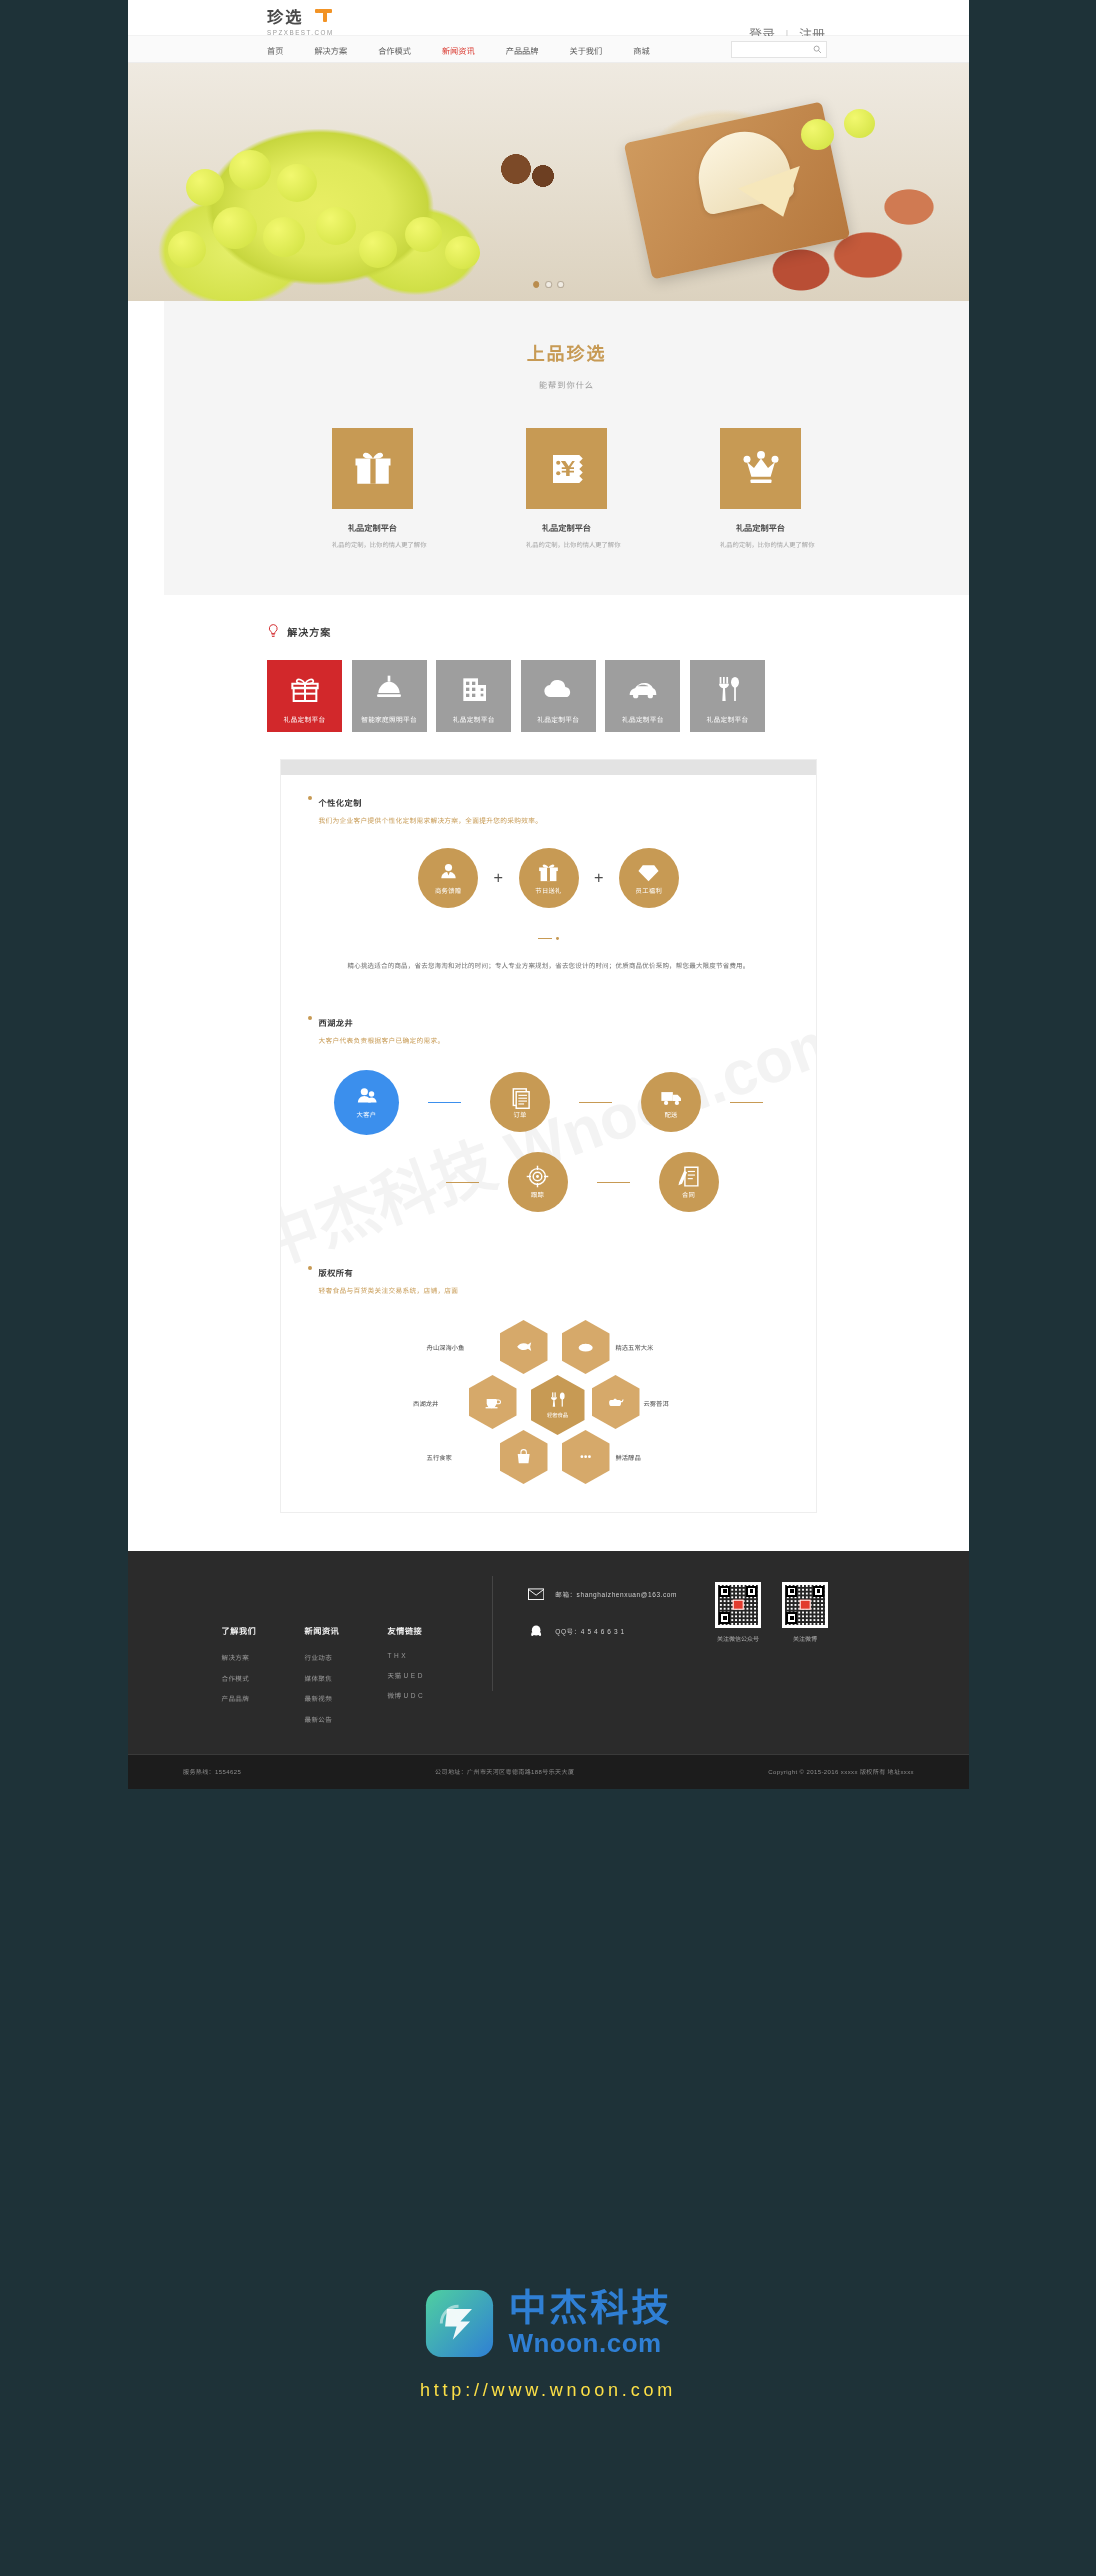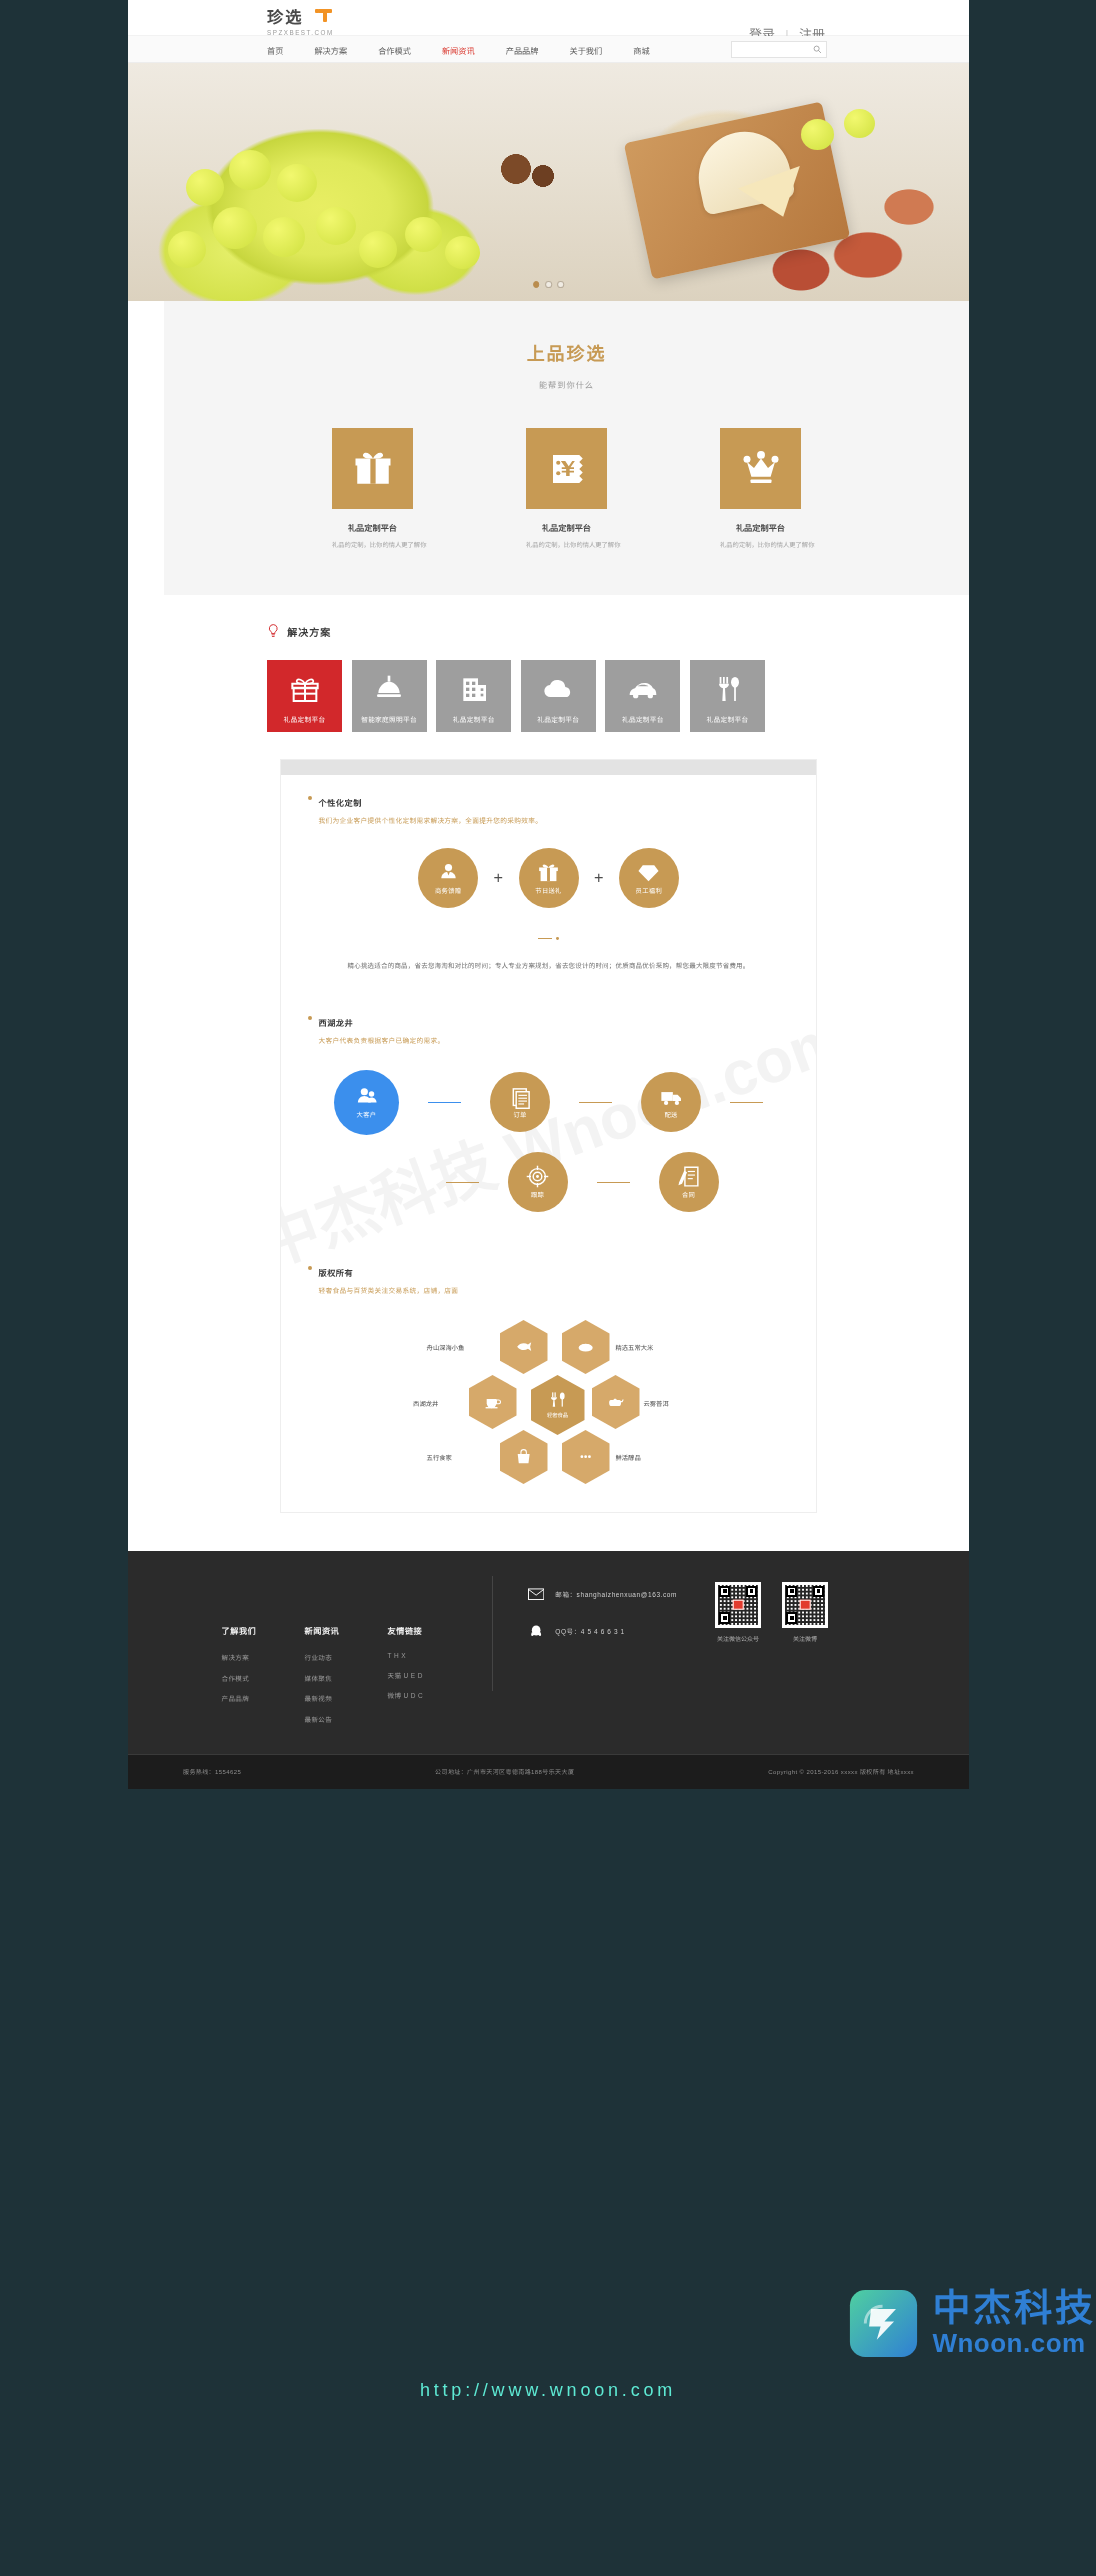--- a/index.html
+++ b/index.html
@@ -164,27 +164,27 @@
   .qr-box .e1 { left:3.8px; top:3.8px; } .qr-box .e2 { right:3.8px; top:3.8px; } .qr-box .e3 { left:3.8px; bottom:3.8px; }
   .qr-box .qlogo { position:absolute; left:50%; top:50%; transform:translate(-50%,-50%);
                    width:10.6px; height:10.6px; background:#e23b2e; border:1.4px solid #fff; }
   .f-qr .qcap { font-size:6px; color:#b0b0b0; margin-top:6.7px; }
   .f-bottom { border-top:1px solid #3a3a3a; margin-top:19px; padding:12.5px 0; background:#1c1c1c; }
   .f-bottom-in { width:731px; margin:0 auto; display:flex; justify-content:space-between; }
   .f-bottom-in div { font-size:6px; color:#8d8d8d; letter-spacing:0.4px; }
 
   
   .brand { position:absolute; left:0; top:2288px; width:1096px; text-align:center; }
-  .brand-row { display:flex; align-items:center; justify-content:flex-end; gap:13.5px; }
+  .brand-row { display:flex; align-items:center; justify-content:center; gap:13.5px; }
   .brand-mark { width:71px; height:71px; position:relative; }
   .brand-mark svg { width:71px; height:71px; }
   .brand-txt { text-align:left; }
   .brand-cn { font-size:38px; font-weight:bold; color:#2f7fd4; letter-spacing:2.9px; line-height:1.05; }
   .brand-en { font-size:26px; font-weight:bold; color:#2f7fd4; letter-spacing:0.5px; line-height:1.1; }
-  .brand-url { font-size:18px; color:#5eead4; letter-spacing:3.8px; margin-top:21px; }
+  .brand-url { font-size:18px; color:#fde047; letter-spacing:3.8px; margin-top:21px; }
 </style>
 </head>
 <body>
 
 <div class="page">
 
   <div class="hdr-top">
     <div class="logo">
       <span class="logo-zh">珍选</span>
       <span class="logo-mark">

